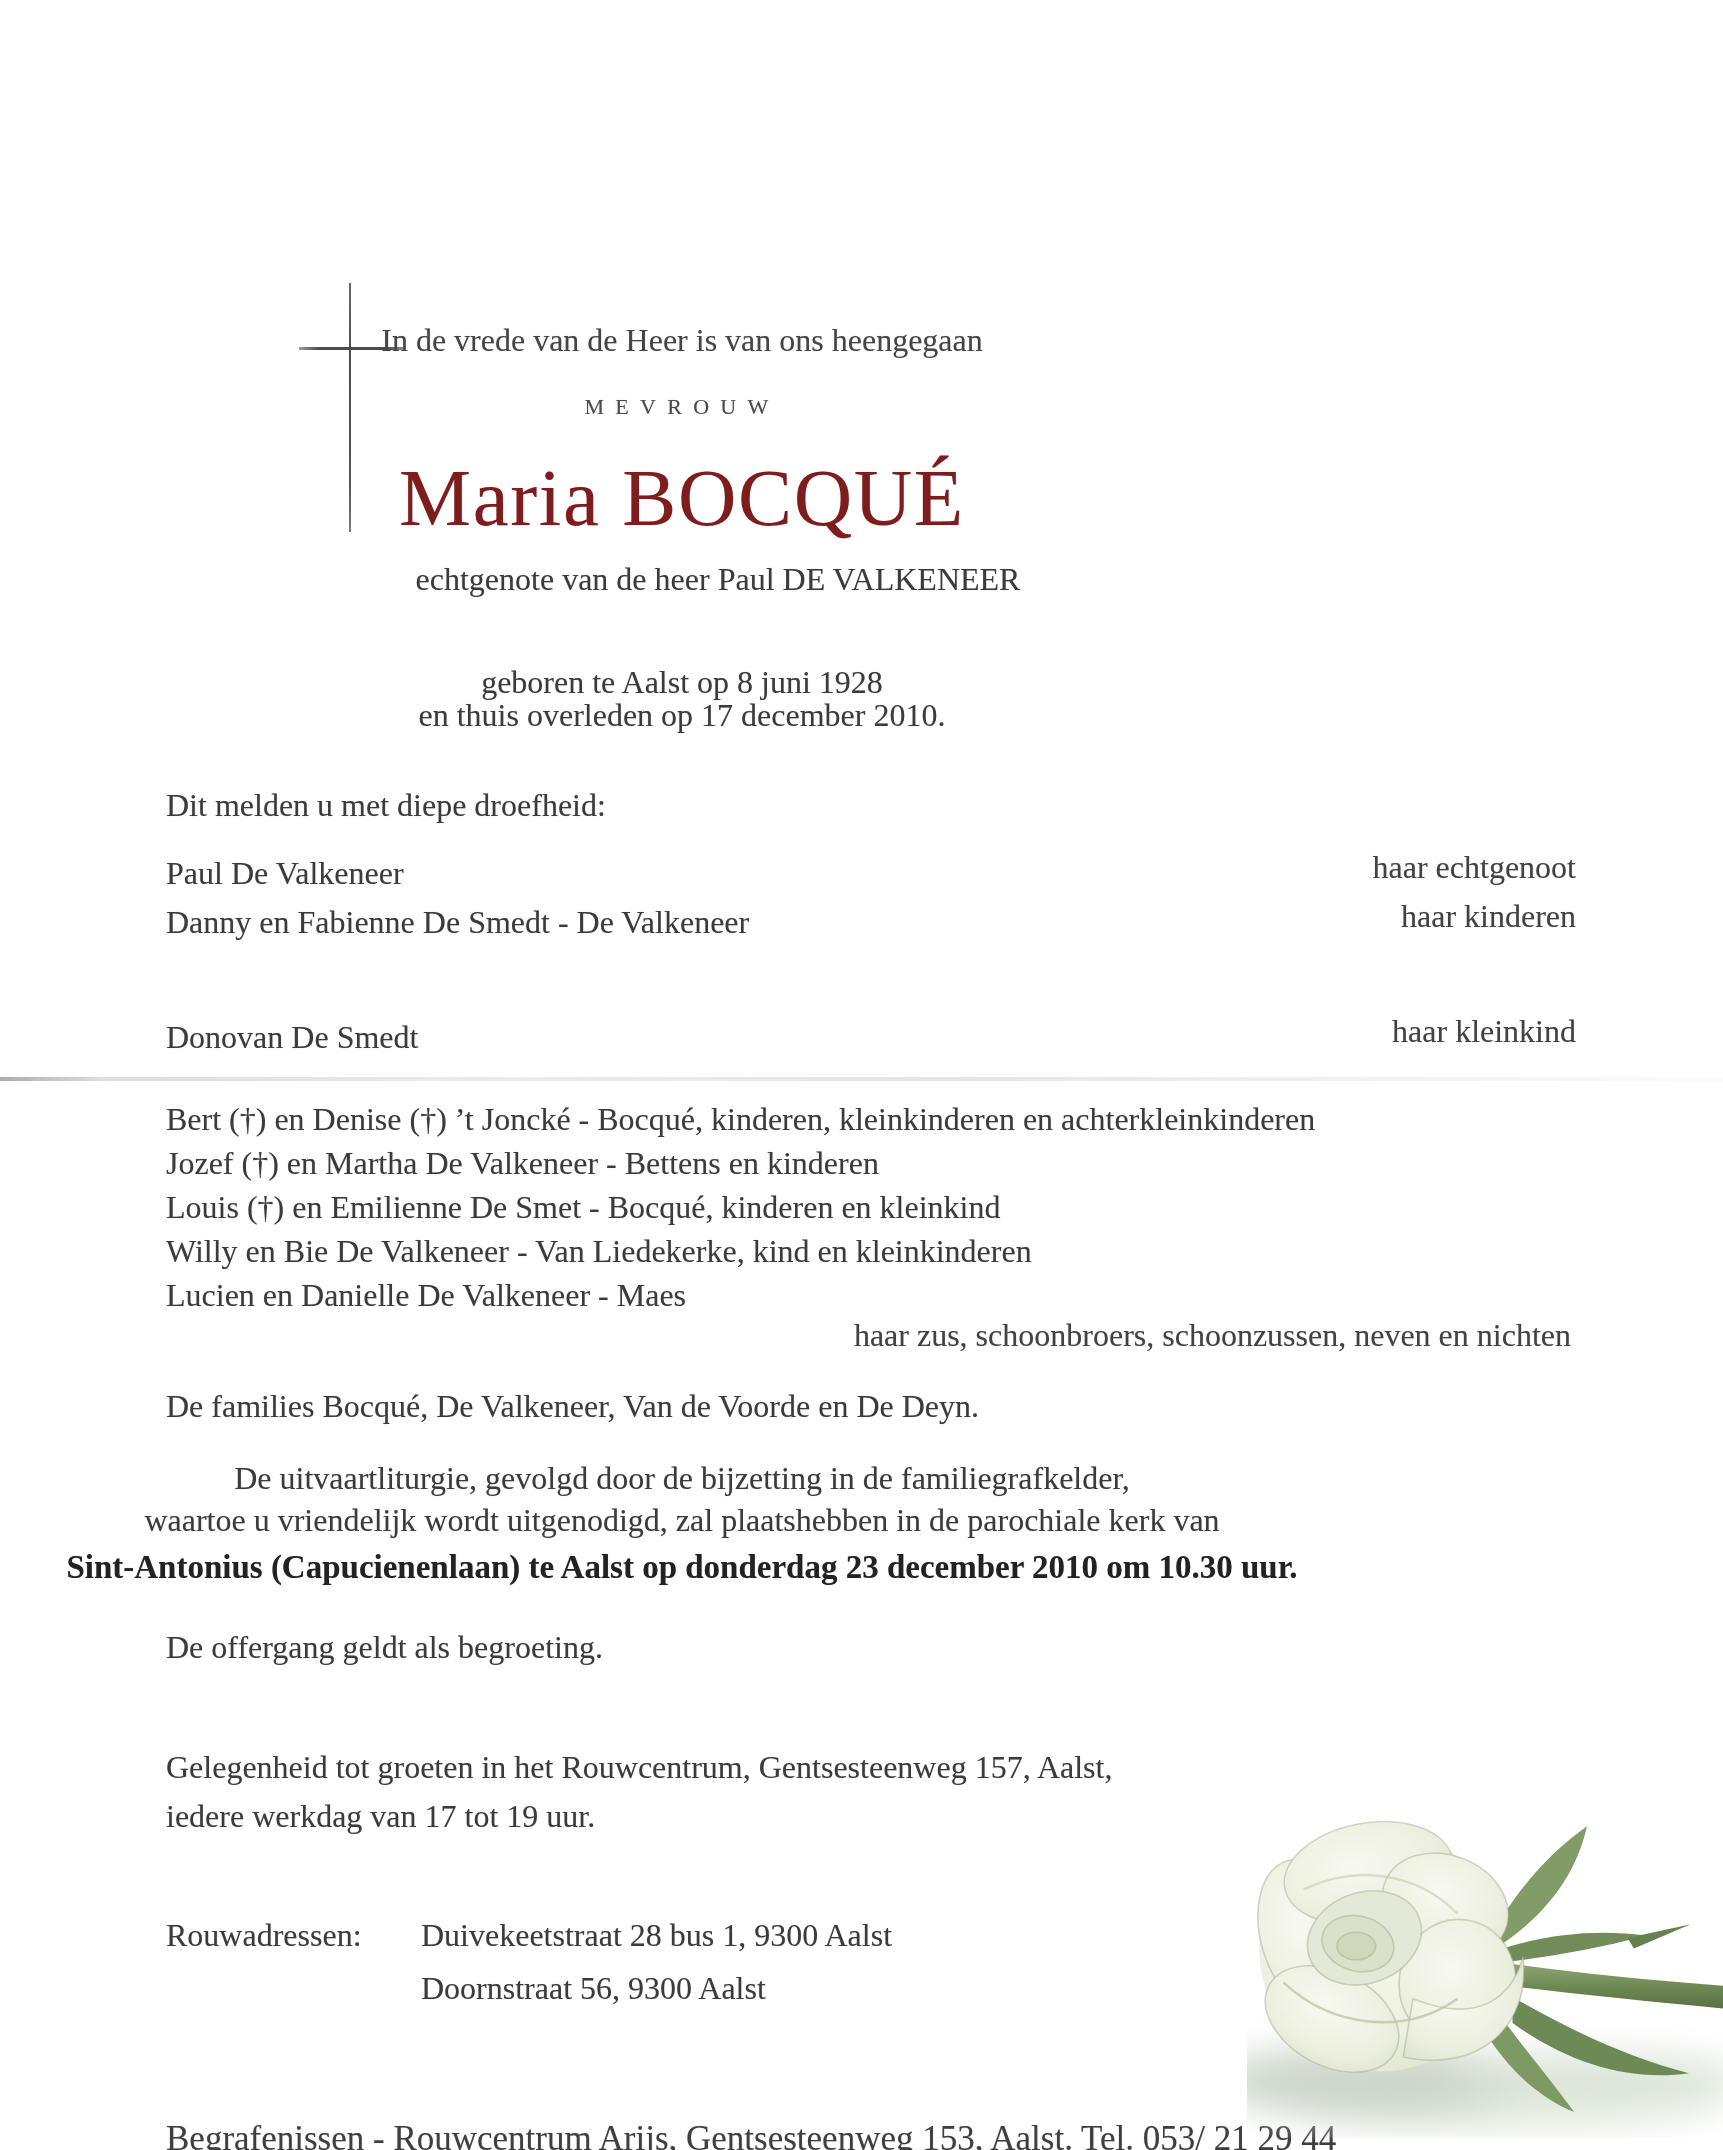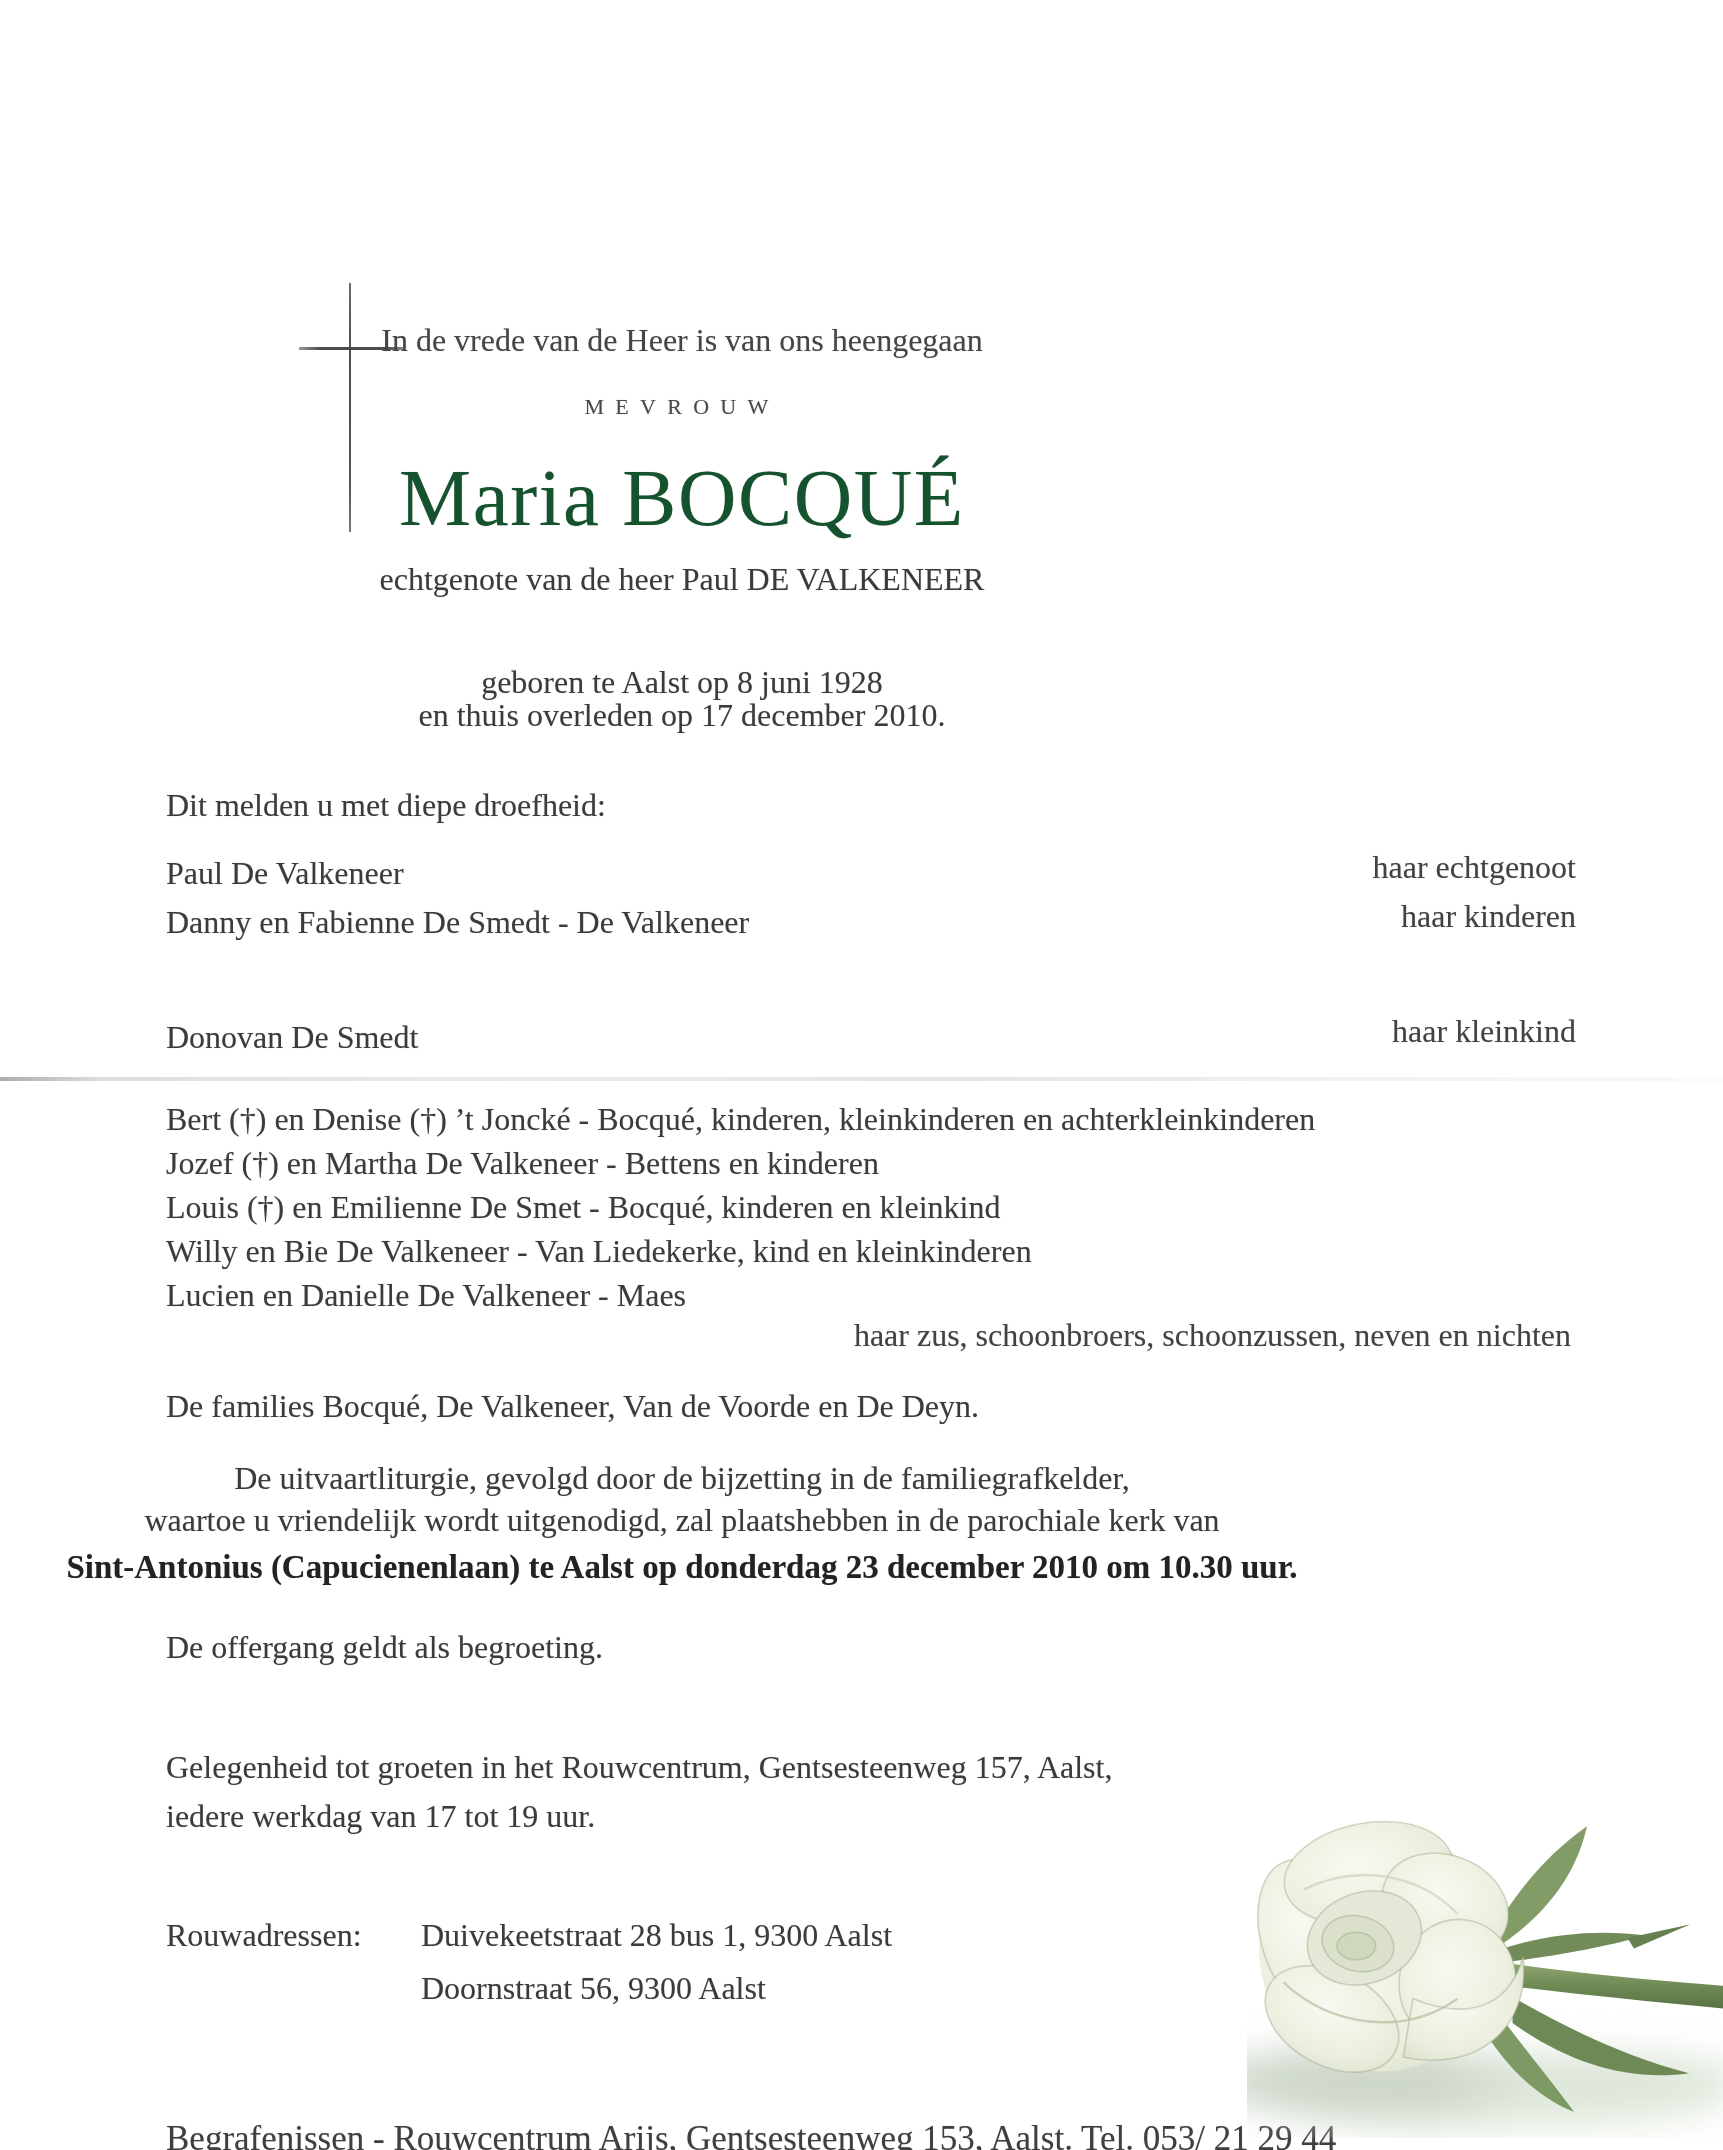--- a/index.html
+++ b/index.html
@@ -7,22 +7,22 @@
     position:relative;width:1723px;height:2151px;background:#ffffff;
     overflow:hidden;margin:0 auto;
     font-family:"Liberation Serif","DejaVu Serif",serif;
     color:#3b3b3b;
   }
   .line{position:absolute;white-space:nowrap;font-size:32px;line-height:1.2;
         text-shadow:0 0 1px rgba(80,80,80,.35);}
   .centered{left:0;width:1364px;text-align:center;}
   .intro{top:321px;color:#454545;}
   .honorific{top:394px;font-size:22px;letter-spacing:11.3px;color:#4a4a4a;}
-  .deceased{top:450px;font-size:81px;letter-spacing:1.6px;color:#14532d;}
-  .spouse{top:560px;}
+  .deceased{top:450px;font-size:81px;letter-spacing:1.6px;color:#7f1d1d;}
+  .spouse{top:560px;padding-left:36px;}
   .birth{top:649px;margin-top:14px;}
   .death{top:696px;}
   .announce{left:166px;top:786px;}
   .rel-row{position:absolute;left:166px;width:1410px;display:flex;
            justify-content:space-between;align-items:baseline;}
   .rel-row .names,.rel-row .relation{white-space:nowrap;font-size:32px;
            text-shadow:0 0 1px rgba(80,80,80,.35);}
   .rel-row .relation{position:relative;top:-5.7px;color:#424242;}
   .row1{top:855px;} .row2{top:904px;} .row3{top:1019px;}
   .scanline{position:absolute;left:0;top:1077px;width:1723px;height:4px;

